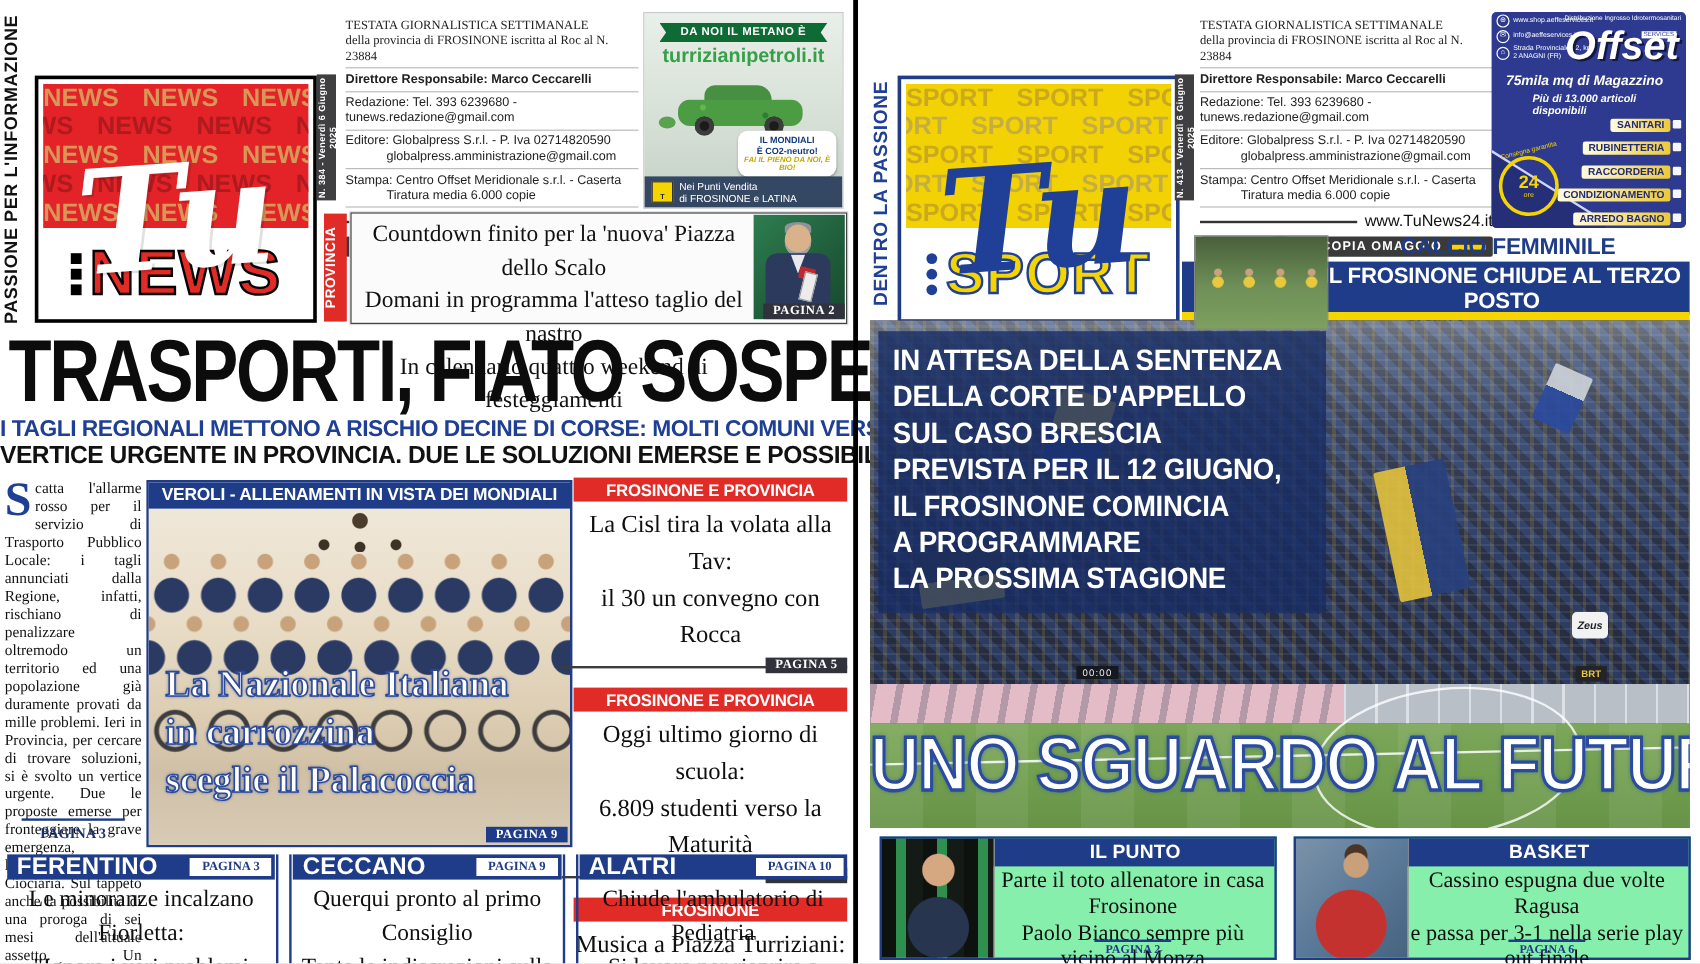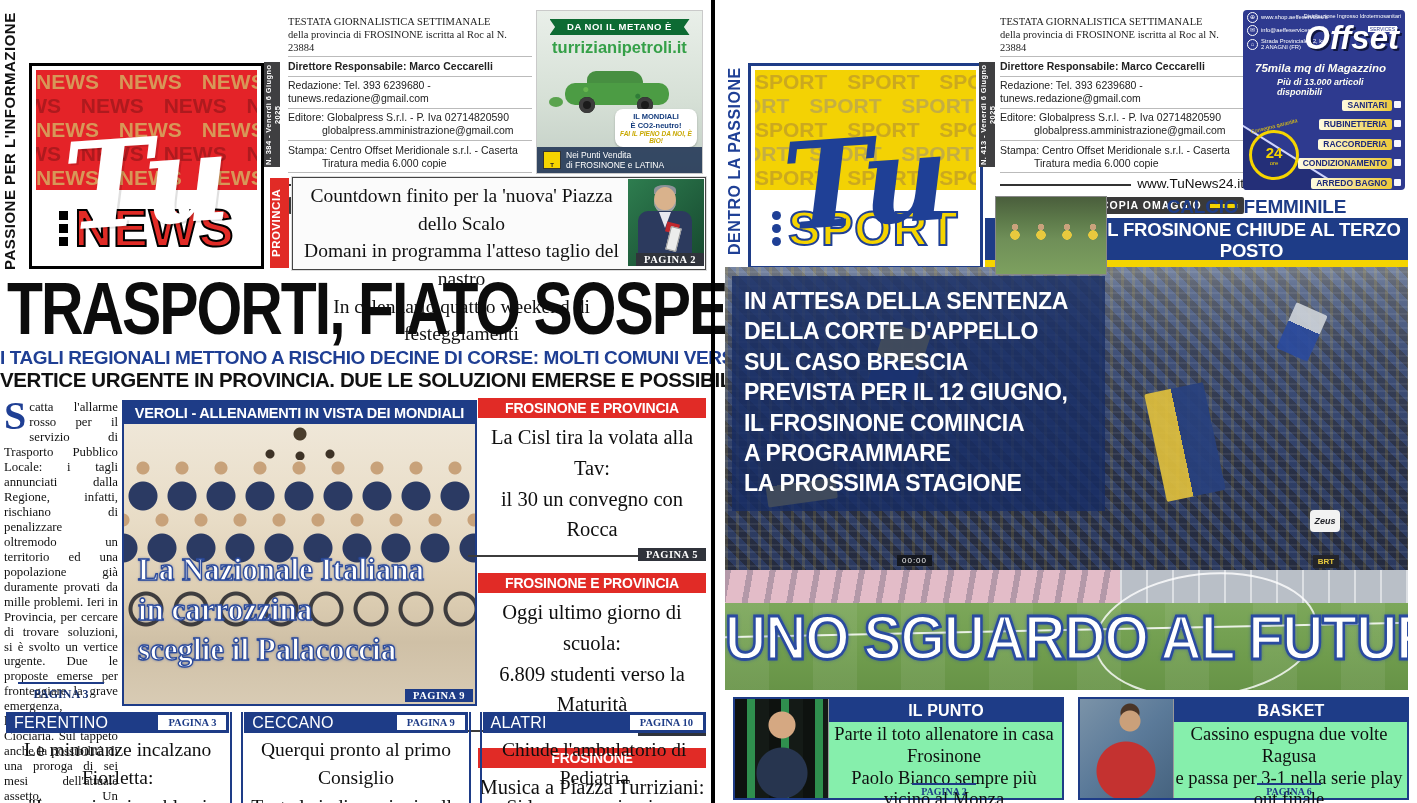--- a/index.html
+++ b/index.html
@@ -176,21 +176,21 @@
      text-align:center;color:#0f0f0f;padding-top:4px;}
   .rule-badge{position:relative;height:16px;margin-top:3px;}
   .rule-badge .line{position:absolute;left:-10px;right:0;top:7px;height:2px;background:#3c3c3c;}
   .rule-badge .page-badge{position:absolute;right:0;top:0;}
 
   
   #bottom-row-left{position:absolute;left:6px;top:712px;width:700px;display:flex;align-items:stretch;}
   .town-box{width:226px;}
   .town-head{height:21px;background:#1e3c87;display:flex;align-items:center;justify-content:space-between;
      padding:0 3px 0 8px;}
-  .town-head .town{color:#fff;font-weight:normal;font-size:16px;letter-spacing:.2px;}
+  .town-head .town{color:#fff;font-weight:bold;font-size:20px;letter-spacing:.2px;}
   .town-head .tpage{background:#fff;color:#1e3c87;font-family:"Liberation Serif",serif;font-weight:bold;
      font-size:10.5px;padding:0 10px;line-height:15px;}
   .town-lines{font-family:"Liberation Serif","DejaVu Serif",serif;font-size:19.5px;line-height:1.45;
      text-align:center;color:#0f0f0f;padding-top:3px;}
   .town-div{width:9px;margin:0 1px;border-left:2px solid #1e3c87;border-right:2px solid #1e3c87;}
 
   
   
   #ad-aeffe{position:absolute;left:518px;top:10px;width:162px;height:180px;background:#2e3a8f;
      border-radius:4px;overflow:hidden;color:#fff;}

